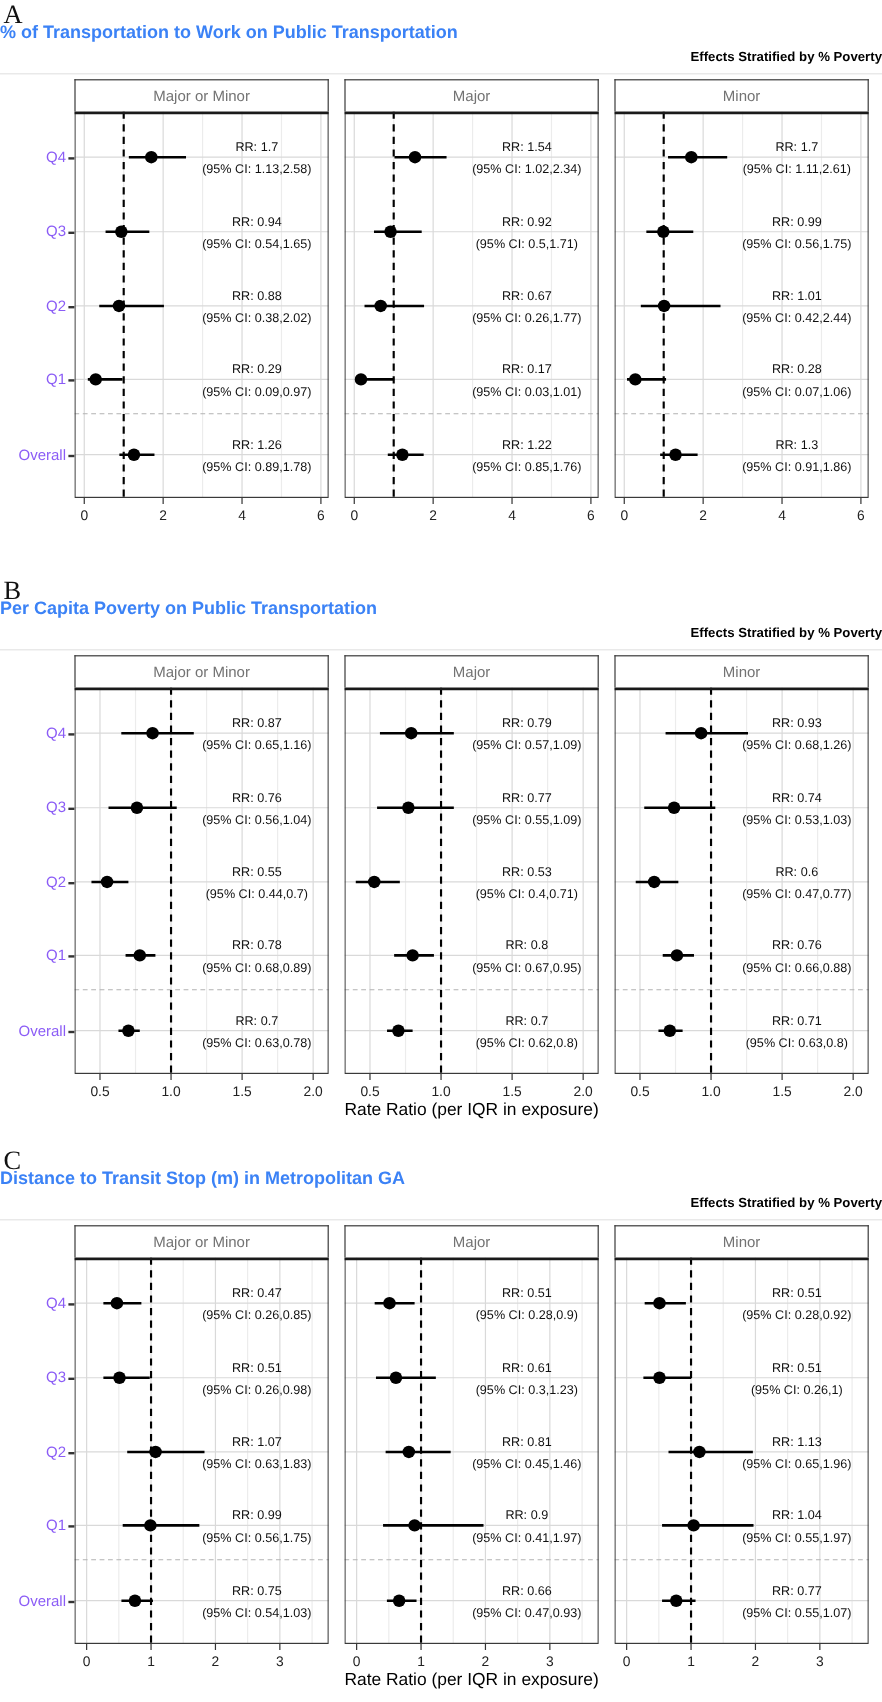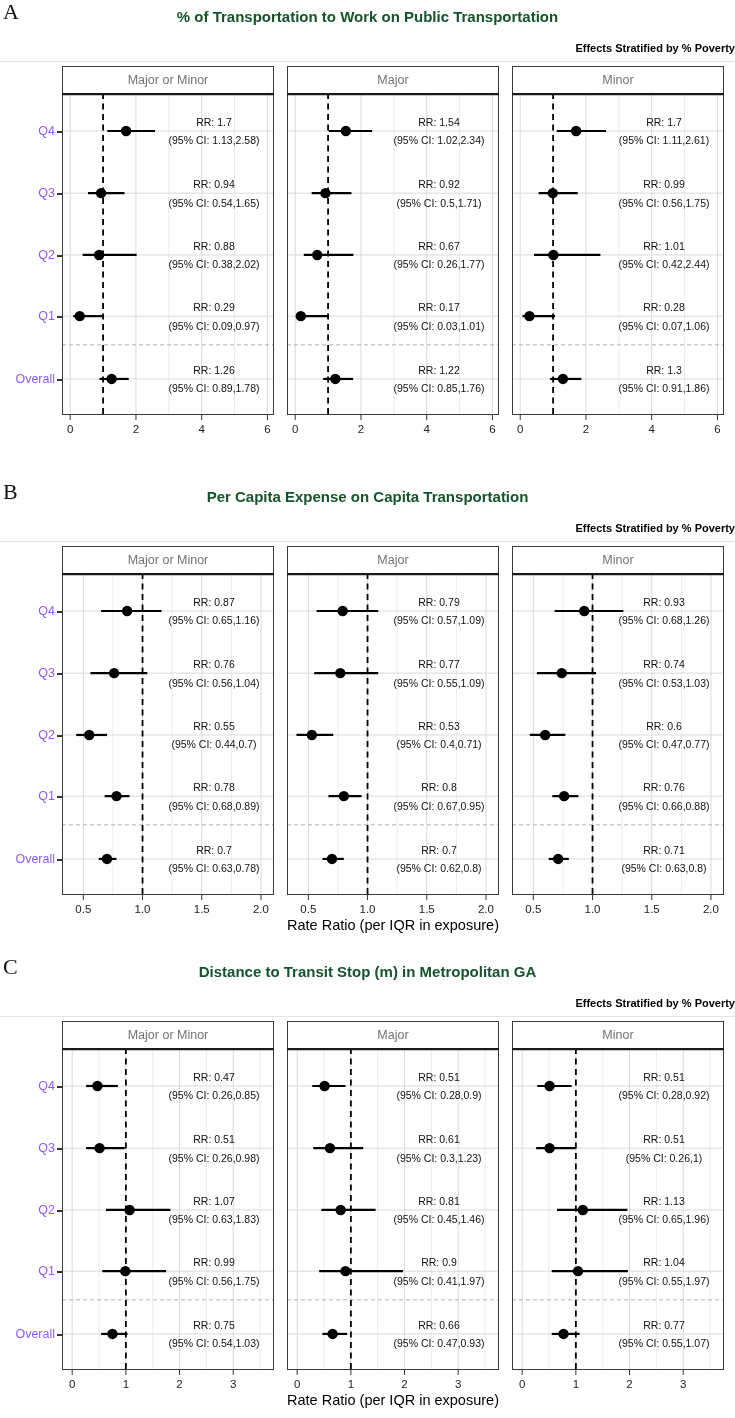--- a/index.html
+++ b/index.html
@@ -3,21 +3,21 @@
 <meta charset="utf-8">
 <style>
   html,body{margin:0;padding:0;background:#ffffff;}
   body{width:735px;font-family:"Liberation Sans",sans-serif;-webkit-font-smoothing:antialiased;}
   .figure{position:relative;width:735px;height:1418px;background:#fff;}
   section.panel{position:relative;width:735px;overflow:hidden;background:#fff;}
   .sec-a{height:480px;}
   .sec-b{height:475px;}
   .sec-c{height:463px;}
   .letter{position:absolute;top:-1px;left:3px;font-family:"Liberation Serif",serif;font-size:22px;color:#111;}
-  .title{position:absolute;top:8px;left:0;width:100%;text-align:center;font-size:15px;font-weight:bold;color:#14532d;margin:0;}
+  .title{position:absolute;top:19px;left:0;width:100%;font-size:15px;font-weight:bold;color:#3b82f6;margin:0;}
   .subtitle{position:absolute;top:42px;left:0;width:100%;text-align:right;font-size:11px;font-weight:bold;color:#000;margin:0;}
   .rule{position:absolute;top:61px;left:0;width:735px;height:1px;background:#e4e4e4;}
   .chart-row{position:absolute;top:66px;left:4px;display:flex;align-items:flex-start;}
   .labels-col{position:relative;width:58px;height:369px;}
   .row-label{position:absolute;right:0;font-size:12.5px;color:#8b5cf6;white-space:nowrap;line-height:16px;}
   .row-label .ytick{display:inline-block;width:5px;height:2px;background:#333;vertical-align:middle;margin-left:2px;}
   .facet{width:212px;margin-left:13px;}
   .facet.first{margin-left:0;}
   .strip{box-sizing:border-box;height:27px;border:1px solid #3a3a3a;border-bottom:none;display:flex;align-items:center;justify-content:center;font-size:12.5px;color:#737373;background:#fff;}
   .facet svg{display:block;}
@@ -201,21 +201,21 @@
             <text x="139.68992248062014" y="340" text-anchor="middle" font-size="11.5" fill="#222">4</text>
             <line x1="205.42635658914728" y1="322" x2="205.42635658914728" y2="327" stroke="#333" stroke-width="1"></line>
             <text x="205.42635658914728" y="340" text-anchor="middle" font-size="11.5" fill="#222">6</text>
           </svg>
         </div>
       </div>
   </section>
 
   <section class="panel sec-b">
     <div class="letter">B</div>
-    <div class="title">Per Capita Expense on Capita Transportation</div>
+    <div class="title">Per Capita Poverty on Public Transportation</div>
     <div class="subtitle">Effects Stratified by % Poverty</div>
     <div class="rule"></div>
     <div class="chart-row">
         <div class="labels-col">
           <span class="row-label" style="top: 56.996px;">Q4<i class="ytick"></i></span>
           <span class="row-label" style="top: 119.142px;">Q3<i class="ytick"></i></span>
           <span class="row-label" style="top: 180.966px;">Q2<i class="ytick"></i></span>
           <span class="row-label" style="top: 242.146px;">Q1<i class="ytick"></i></span>
           <span class="row-label" style="top: 304.936px;">Overall<i class="ytick"></i></span>
         </div>

